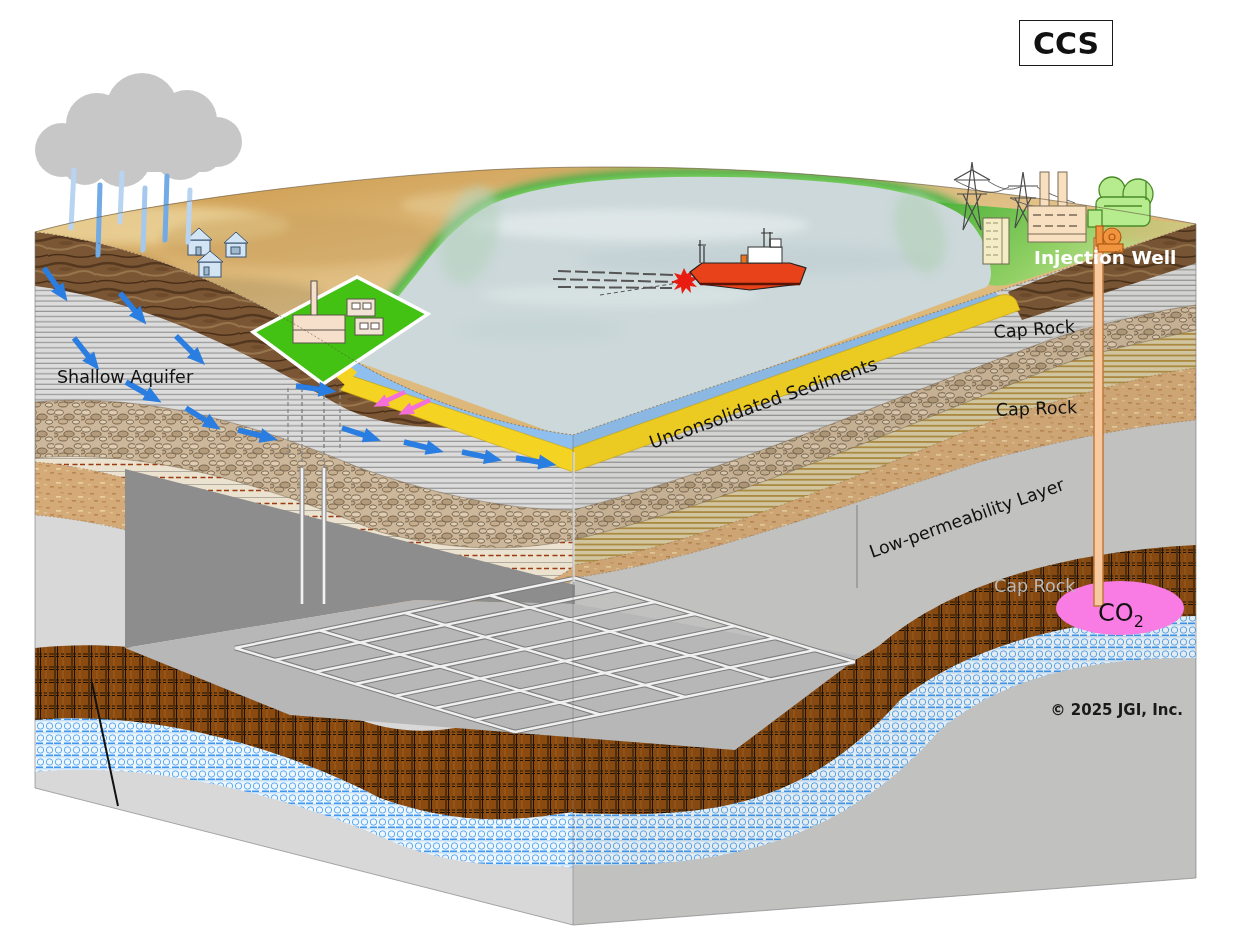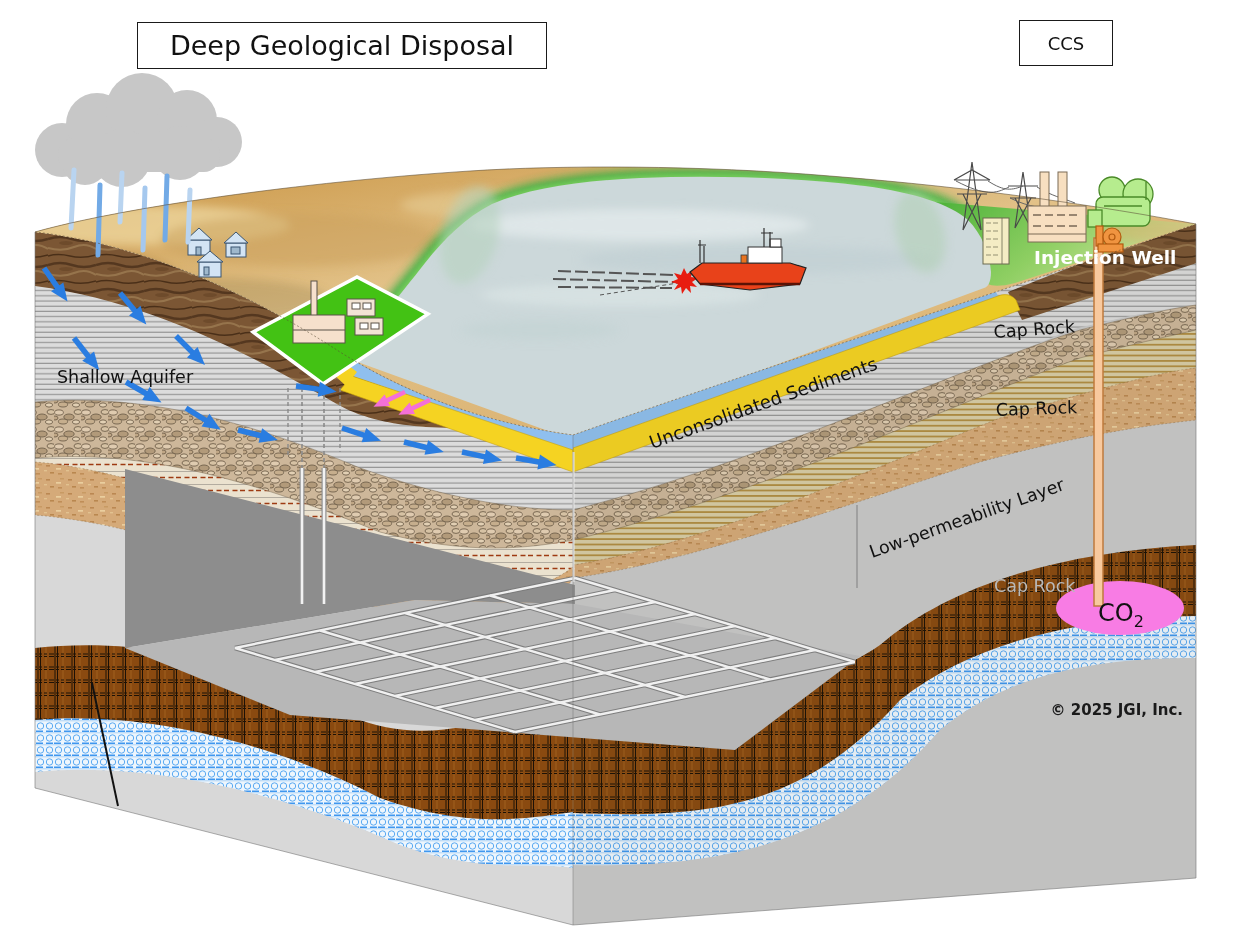--- a/index.html
+++ b/index.html
@@ -2,21 +2,21 @@
 <html><head>
 <meta charset="utf-8">
 <style>
   html,body{margin:0;padding:0;background:#ffffff;}
   #stage{position:relative;width:1243px;height:942px;background:#fff;overflow:hidden;
          font-family:"DejaVu Sans","Liberation Sans",sans-serif;}
   #scene{position:absolute;left:0;top:0;}
   .titlebox{position:absolute;background:#fff;border:1.5px solid #1a1a1a;display:flex;
             align-items:center;justify-content:center;color:#111;}
   #title-main{left:137px;top:22px;width:408px;height:45px;font-size:27px;}
-  #title-ccs{left:1019px;top:20px;width:92px;height:44px;font-size:18px;border-width:1px;}
+  #title-ccs{left:1019px;top:20px;width:92px;height:44px;font-size:30px;border-width:1px;font-weight:bold;}
   svg text{font-family:"DejaVu Sans","Liberation Sans",sans-serif;}
 </style>
 </head>
 <body>
 
 <div id="stage">
 
 <svg id="scene" width="1243" height="942" viewBox="0 0 1243 942">
 <defs>
   <clipPath id="clipL">
@@ -329,20 +329,17 @@
   <text transform="translate(994,338) rotate(-4)">Cap Rock</text>
   <text transform="translate(996,416) rotate(-2)">Cap Rock</text>
   <text transform="translate(872,558) rotate(-19.5)">Low-permeability Layer</text>
   <text x="994" y="592" fill="#b9b9b9">Cap Rock</text>
   <text x="1034" y="264" fill="#ffffff" font-weight="bold" font-size="18.5">Injection Well</text>
   <text x="1098" y="621" font-size="24"><tspan>CO</tspan><tspan dy="6" font-size="16">2</tspan></text>
   <text x="1183" y="715" text-anchor="end" font-weight="bold" font-size="15" fill="#1a1a1a">© 2025 JGI, Inc.</text>
 </g>
 </svg>
 
-<div class="titlebox" id="title-main">
-  <span>Deep Geological Disposal</span>
-</div>
 <div class="titlebox" id="title-ccs">
   <span>CCS</span>
 </div>
 
 </div>
 
 </body></html>

